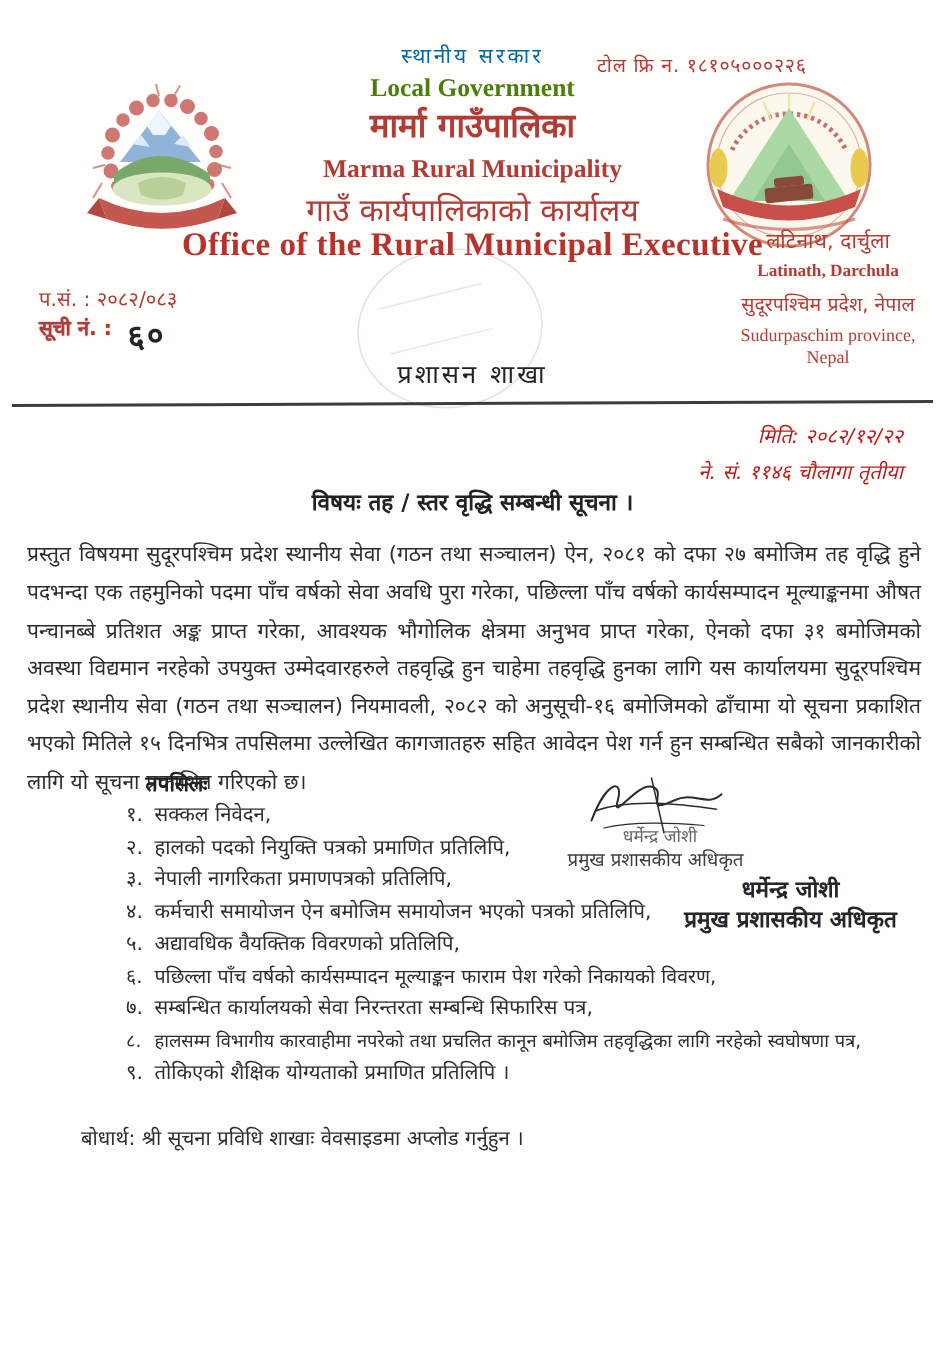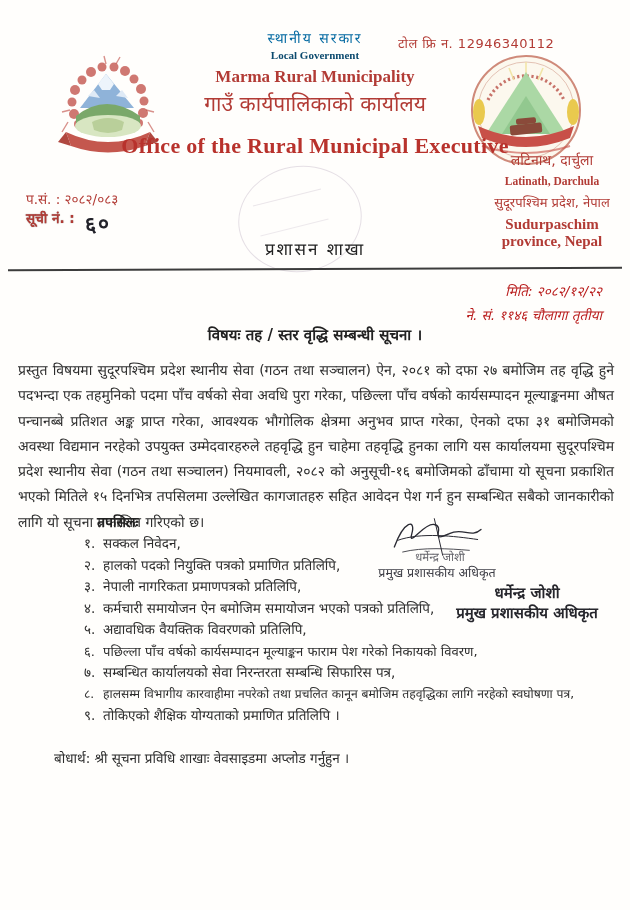--- a/index.html
+++ b/index.html
@@ -10,36 +10,36 @@
   }
   .serif{font-family:"Liberation Serif","DejaVu Serif",serif;}
 
   .toll-free{position:absolute;top:34px;left:398px;font-size:13px;color:#b23b35;letter-spacing:.5px;}
 
   .logo-left{position:absolute;top:52px;left:48px;width:120px;height:112px;}
   .seal-right{position:absolute;top:50px;left:466px;width:120px;height:124px;}
 
   .header-center{position:absolute;top:31px;left:60px;right:60px;text-align:center;line-height:1;}
   .h-np-small{font-size:14px;color:#0369a1;letter-spacing:2px;margin-bottom:5px;}
-  .h-en-small{font-size:11px;color:#0c4a6e;font-weight:bold;margin-bottom:7px;}
+  .h-en-small{font-size:17px;color:#4d7c0f;font-weight:bold;margin-bottom:7px;}
   .h-np-muni{font-size:22px;color:#b23b35;font-weight:600;margin-bottom:8px;}
   .h-en-muni{font-size:17px;color:#b23b35;font-weight:bold;margin-bottom:9px;}
-  .h-np-office{font-size:21px;color:#b23b35;margin-bottom:20px;}
+  .h-np-office{font-size:21px;color:#b23b35;margin-bottom:1px;}
   .h-en-office{font-size:22px;color:#b8322c;font-weight:bold;letter-spacing:.3px;}
 
   .refs{position:absolute;top:190px;left:26px;font-size:13.5px;color:#b23b35;}
   .refs .row2{margin-top:1px;display:flex;gap:10px;}
   .suchi-label{text-shadow:0 0 1px rgba(40,40,40,.55);font-weight:600;}
   .suchi-value{font-size:21px;color:#23232b;font-weight:bold;transform:rotate(-4deg);letter-spacing:2px;}
 
   .address{position:absolute;top:150px;left:478px;width:148px;text-align:center;color:#b23b35;}
   .address .np1{font-size:14px;margin-bottom:6px;}
   .address .en1{font-size:11.5px;font-weight:bold;margin-bottom:6px;}
   .address .np2{font-size:13px;margin-bottom:5px;}
-  .address .en2{font-size:15px;font-weight:bold;}
+  .address .en2{font-size:12px;font-weight:normal;}
 
   .faint-stamp{position:absolute;top:166px;left:238px;width:122px;height:104px;
     border:1.5px solid rgba(110,85,125,.18);border-radius:50%;transform:rotate(-10deg);}
   .faint-stamp::after{content:"";position:absolute;top:28px;left:18px;width:70px;height:30px;
     border-top:1px solid rgba(110,85,125,.14);border-bottom:1px solid rgba(110,85,125,.12);transform:rotate(-4deg);}
 
   .branch{position:absolute;top:237px;left:0;right:0;text-align:center;
     font-size:17px;font-weight:normal;color:#222;letter-spacing:2px;}
 
   .divider{position:absolute;top:268px;left:8px;right:8px;border-top:2px solid #3c3c3c;transform:rotate(-.25deg);}
@@ -66,21 +66,21 @@
   .sig-typed{position:absolute;top:584px;left:428px;width:198px;text-align:center;
     font-size:15px;font-weight:bold;color:#26262c;line-height:19.5px;}
 
   .footer-note{position:absolute;top:749px;left:54px;font-size:13.5px;color:#2d2d2d;}
 </style>
 </head>
 <body>
 
 <div class="page">
 
-  <div class="toll-free">टोल फ्रि न. 12946340112</div>
+  <div class="toll-free">टोल फ्रि न. १८१०५०००२२६</div>
 
   <div class="logo-left">
     <svg viewBox="0 0 120 112" width="120" height="112">
       <g fill="#c45750" opacity="0.8">
         <circle cx="26" cy="62" r="5"></circle>
           <circle cx="24" cy="50" r="4.5"></circle>
           <circle cx="27" cy="38" r="5"></circle>
         <circle cx="34" cy="28" r="4.5"></circle>
           <circle cx="43" cy="20" r="5"></circle>
           <circle cx="54" cy="15" r="4.5"></circle>
@@ -133,20 +133,21 @@
         <rect x="50" y="68" width="20" height="6" rx="2" transform="rotate(-6 60 71)"></rect>
       </g>
       <path d="M12,76 Q60,98 108,76 L104,88 Q60,106 16,88 Z" fill="#c85048"></path>
       <path d="M16,96 Q60,110 104,96" stroke="#c85048" stroke-width="2" fill="none" opacity="0.6"></path>
     </svg>
   </div>
 
   <div class="header-center">
     <div class="h-np-small">स्थानीय सरकार</div>
     <div class="h-en-small serif">Local Government</div>
+    <div class="h-np-muni">मार्मा गाउँपालिका</div>
     <div class="h-en-muni serif">Marma Rural Municipality</div>
     <div class="h-np-office">गाउँ कार्यपालिकाको कार्यालय</div>
     <div class="h-en-office serif">Office of the Rural Municipal Executive</div>
   </div>
 
   <div class="refs">
     <div>प.सं. : २०८२/०८३</div>
     <div class="row2">
       <span class="suchi-label">सूची नं. :</span>
       <span class="suchi-value">६०</span>

